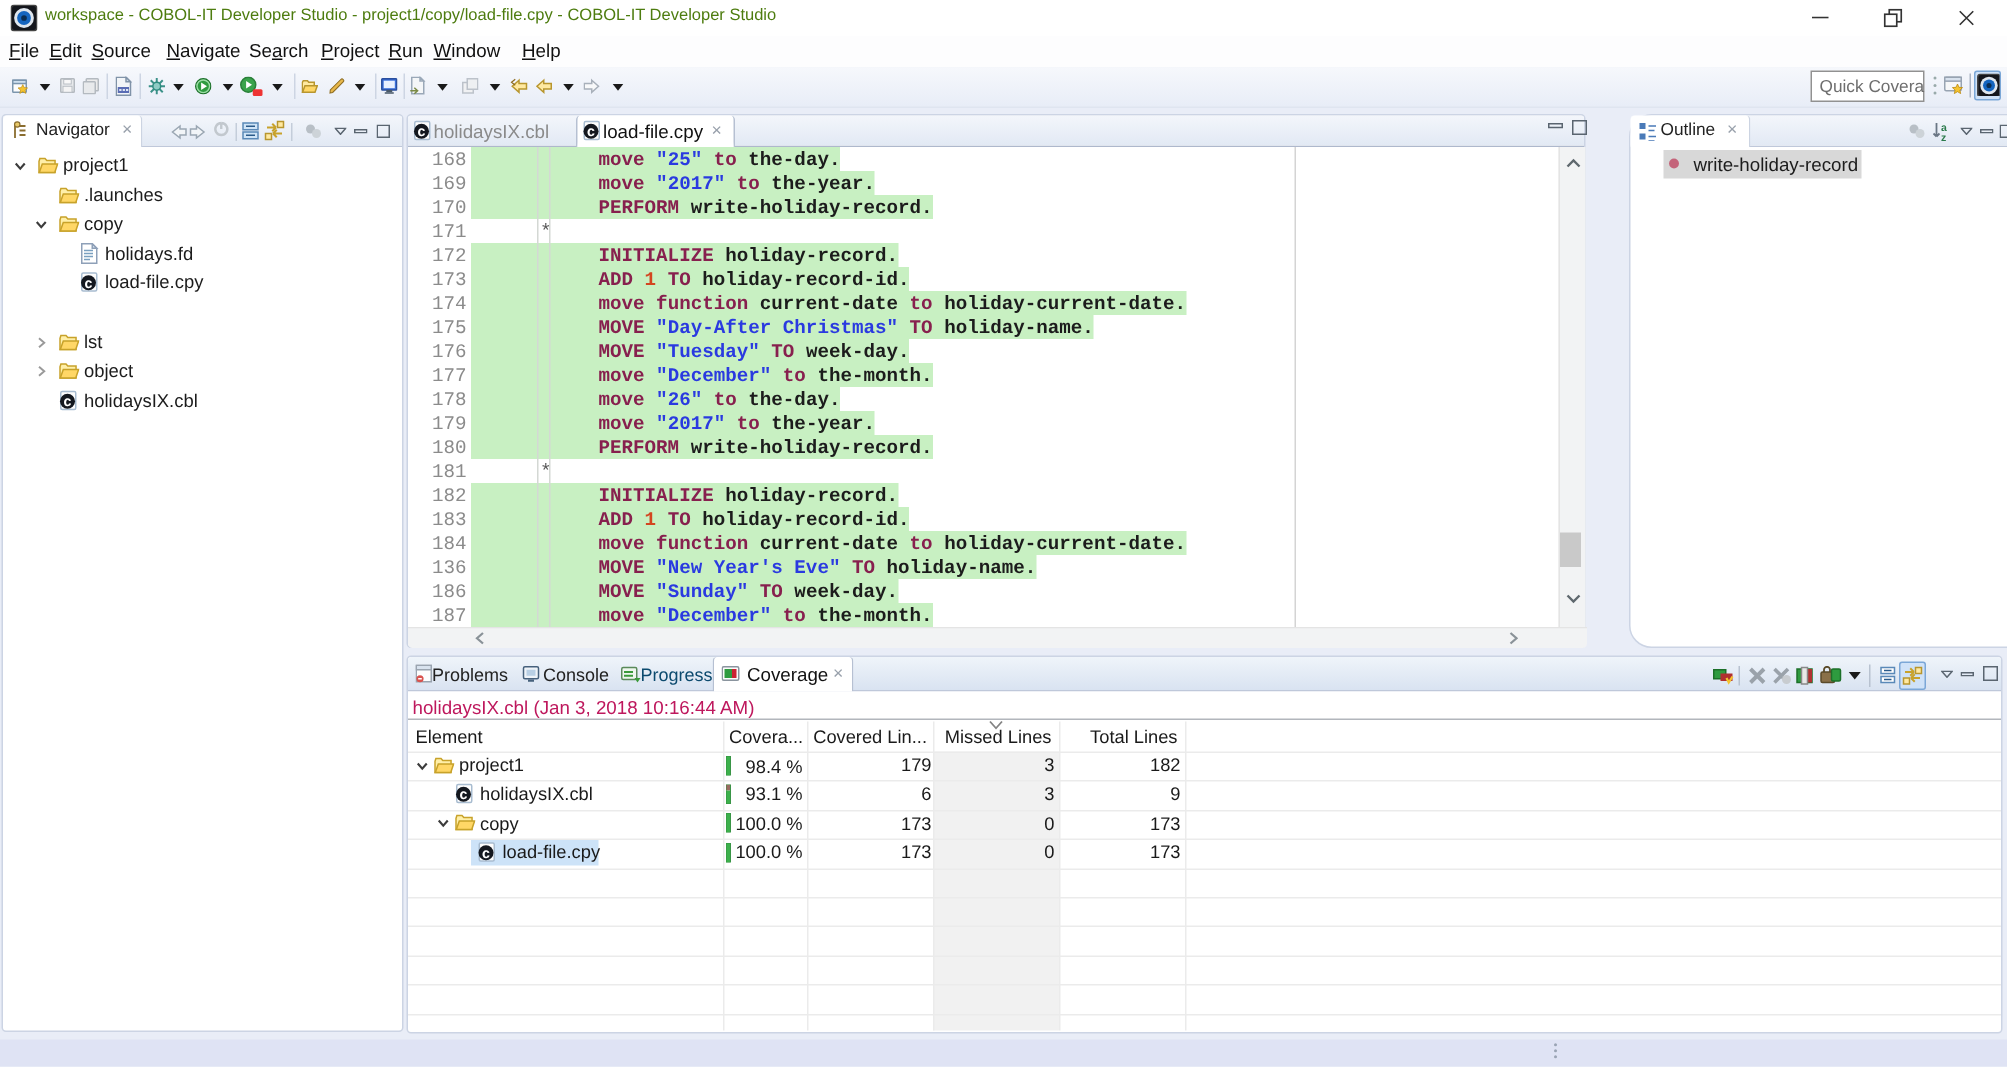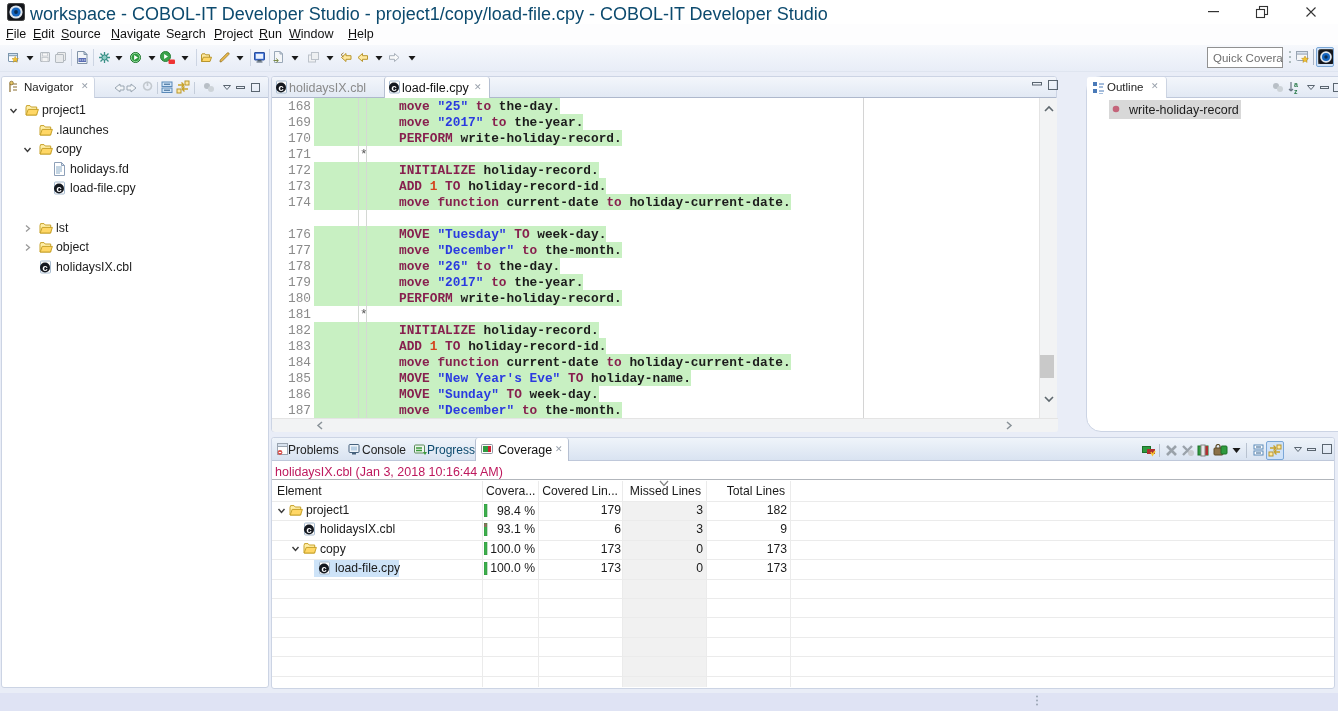--- a/index.html
+++ b/index.html
@@ -1,20 +1,20 @@
 <!DOCTYPE html>
 <html><head>
 <meta charset="utf-8">
 <style>
   * { margin:0; padding:0; box-sizing:border-box; }
   html,body { width:1338px; height:711px; overflow:hidden; }
   body { font-family:"Liberation Sans", sans-serif; background:#e9edf7; position:relative; }
   .abs { position:absolute; }
   #titlebar { left:0; top:0; width:1338px; height:24px; background:#fff; }
-  #title-text { left:30px; top:4px; font-size:18px; color:#0c4a6e; }
+  #title-text { left:30px; top:4px; font-size:11px; color:#4d7c0f; }
   #menubar { left:0; top:24px; width:1338px; height:21px; background:#fdfdfe; font-size:12.5px; color:#111; }
   #menubar span.mi { position:absolute; top:3px; }
   #toolbar { left:0; top:45px; width:1338px; height:27px;
              background:linear-gradient(#f6f8fc,#e8edf7); border-bottom:1px solid #dfe5f0; }
   #statusbar { left:0; top:693px; width:1338px; height:18px; background:#dfe3f4; }
   .panel { background:#fff; border:1px solid #ccd4e4; border-radius:3px; }
   .tabrow { position:absolute; left:0; top:0; right:0; height:21px;
             background:linear-gradient(#f3f6fb,#e2e9f4); border-bottom:1px solid #bfc8da;
             border-radius:2px 2px 0 0; }
   .vtab { position:absolute; top:0; height:21px; background:#fff; border-right:1px solid #ccd4e2;
@@ -367,20 +367,25 @@
 <div class="crow" style="top:80px">
         <div class="green" style="left:42px;width:292.4px"></div>
         <span class="lnum">173</span>
         <span class="ctext" style="left:127px"><span class="kw">ADD</span> <span class="num">1</span> <span class="kw">TO</span> <span class="id">holiday-record-id.</span></span>
       </div>
 <div class="crow" style="top:96px">
         <div class="green" style="left:42px;width:476.7px"></div>
         <span class="lnum">174</span>
         <span class="ctext" style="left:127px"><span class="kw">move</span> <span class="kw">function</span> <span class="id">current-date</span> <span class="kw">to</span> <span class="id">holiday-current-date.</span></span>
       </div>
+<div class="crow" style="top:112px">
+        <div class="green" style="left:42px;width:415.3px"></div>
+        <span class="lnum">175</span>
+        <span class="ctext" style="left:127px"><span class="kw">MOVE</span> <span class="str">"Day-After Christmas"</span> <span class="kw">TO</span> <span class="id">holiday-name.</span></span>
+      </div>
 <div class="crow" style="top:128px">
         <div class="green" style="left:42px;width:292.4px"></div>
         <span class="lnum">176</span>
         <span class="ctext" style="left:127px"><span class="kw">MOVE</span> <span class="str">"Tuesday"</span> <span class="kw">TO</span> <span class="id">week-day.</span></span>
       </div>
 <div class="crow" style="top:144px">
         <div class="green" style="left:42px;width:307.7px"></div>
         <span class="lnum">177</span>
         <span class="ctext" style="left:127px"><span class="kw">move</span> <span class="str">"December"</span> <span class="kw">to</span> <span class="id">the-month.</span></span>
       </div>
@@ -413,21 +418,21 @@
         <span class="lnum">183</span>
         <span class="ctext" style="left:127px"><span class="kw">ADD</span> <span class="num">1</span> <span class="kw">TO</span> <span class="id">holiday-record-id.</span></span>
       </div>
 <div class="crow" style="top:256px">
         <div class="green" style="left:42px;width:476.7px"></div>
         <span class="lnum">184</span>
         <span class="ctext" style="left:127px"><span class="kw">move</span> <span class="kw">function</span> <span class="id">current-date</span> <span class="kw">to</span> <span class="id">holiday-current-date.</span></span>
       </div>
 <div class="crow" style="top:272px">
         <div class="green" style="left:42px;width:376.9px"></div>
-        <span class="lnum">185</span>
+        <span class="lnum">136</span>
         <span class="ctext" style="left:127px"><span class="kw">MOVE</span> <span class="str">"New Year's Eve"</span> <span class="kw">TO</span> <span class="id">holiday-name.</span></span>
       </div>
 <div class="crow" style="top:288px">
         <div class="green" style="left:42px;width:284.7px"></div>
         <span class="lnum">186</span>
         <span class="ctext" style="left:127px"><span class="kw">MOVE</span> <span class="str">"Sunday"</span> <span class="kw">TO</span> <span class="id">week-day.</span></span>
       </div>
 <div class="crow" style="top:304px">
         <div class="green" style="left:42px;width:307.7px"></div>
         <span class="lnum">187</span>

